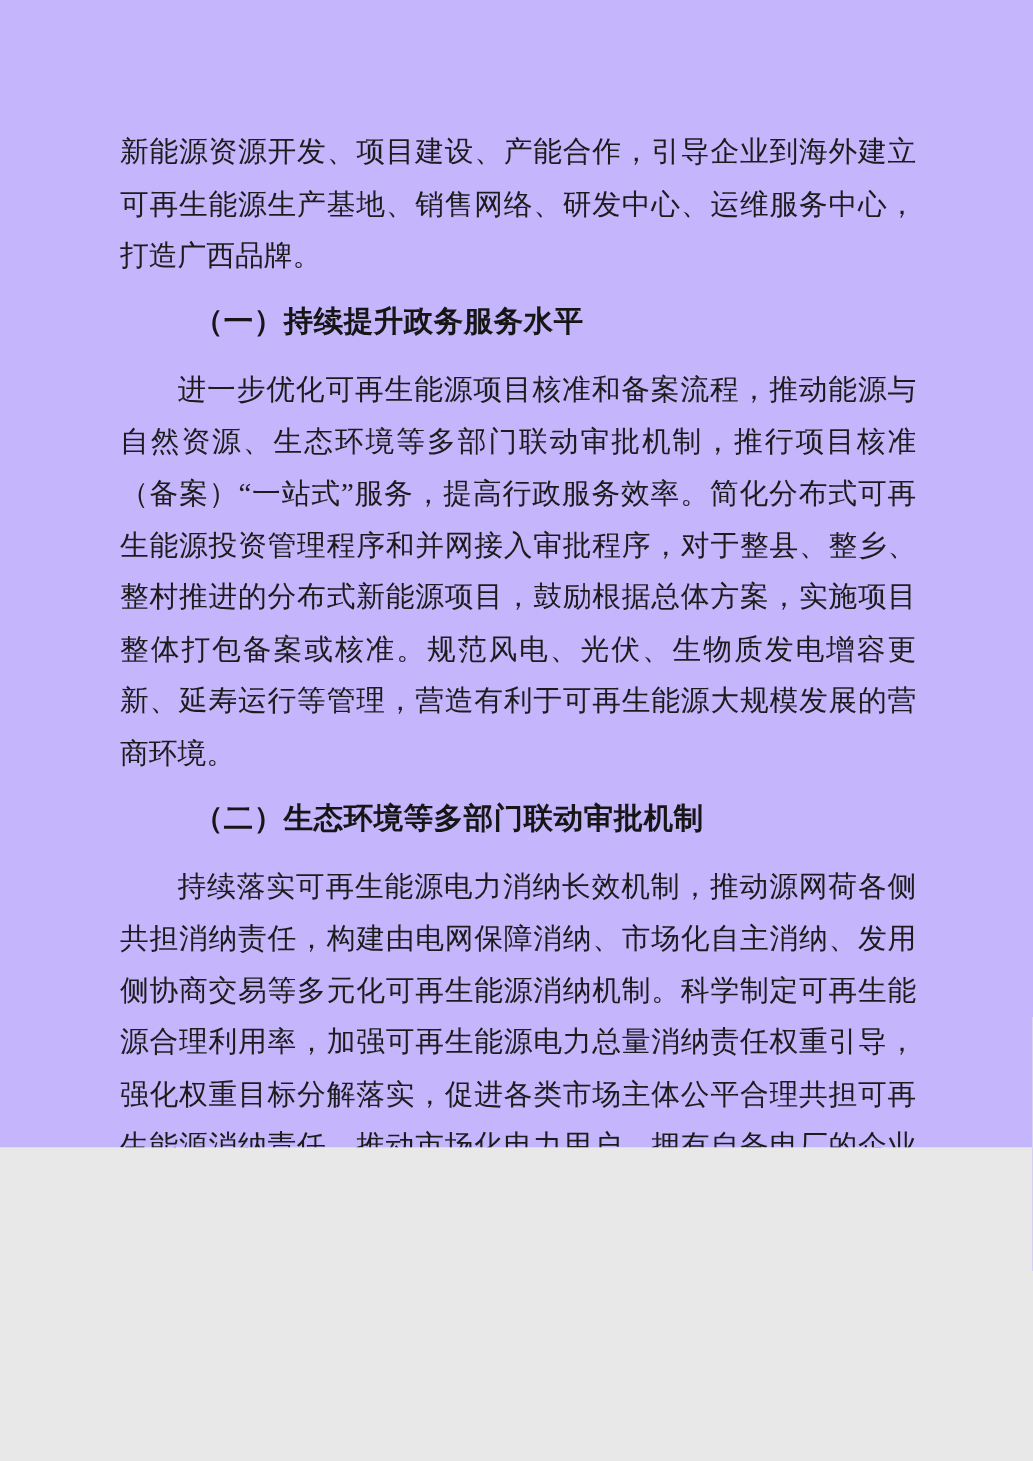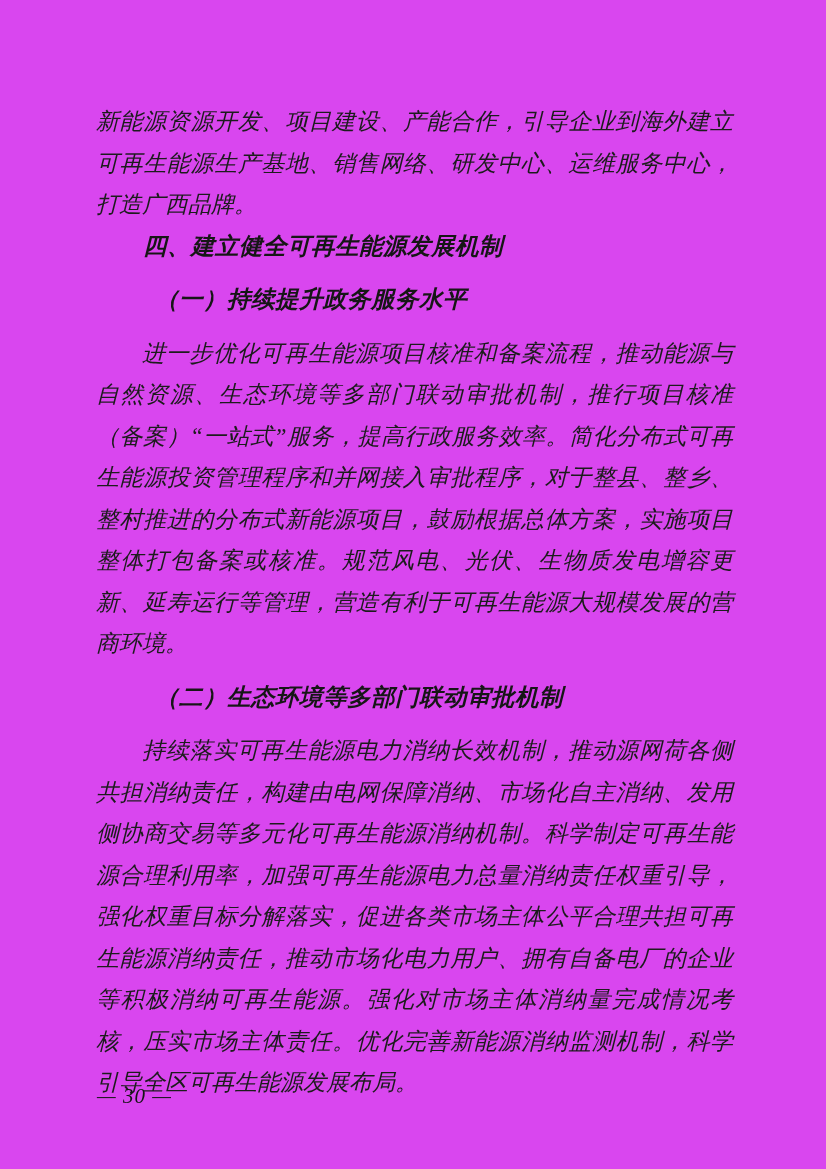--- a/index.html
+++ b/index.html
@@ -3,25 +3,24 @@
 <meta charset="utf-8">
 <style>
   html, body {
     margin: 0;
     padding: 0;
     background: #e8e8e8;
   }
   .page {
     position: relative;
     width: 826px;
-    height: 1169px;
+    height: 918px;
     margin: 0 auto;
-    background: #d946ef;
+    background: #c4b5fd;
     overflow: hidden;
-    font-style: italic;
   }
   .content {
     position: absolute;
     left: 96px;
     top: 101px;
     width: 637px;
     font-family: "Liberation Serif", "DejaVu Serif", serif;
     font-size: 23px;
     line-height: 41.5px;
     color: #1c1c1c;
@@ -63,20 +62,19 @@
     letter-spacing: 1px;
     color: #141414;
   }
 </style>
 </head>
 <body>
 
 <div class="page">
   <div class="content">
     <p class="para no-indent">新能源资源开发、项目建设、产能合作，引导企业到海外建立可再生能源生产基地、销售网络、研发中心、运维服务中心，打造广西品牌。</p>
-    <div class="heading-l1">四、建立健全可再生能源发展机制</div>
     <div class="heading-l2">（一）持续提升政务服务水平</div>
     <p class="para">进一步优化可再生能源项目核准和备案流程，推动能源与自然资源、生态环境等多部门联动审批机制，推行项目核准（备案）“一站式”服务，提高行政服务效率。简化分布式可再生能源投资管理程序和并网接入审批程序，对于整县、整乡、整村推进的分布式新能源项目，鼓励根据总体方案，实施项目整体打包备案或核准。规范风电、光伏、生物质发电增容更新、延寿运行等管理，营造有利于可再生能源大规模发展的营商环境。</p>
     <div class="heading-l2">（二）生态环境等多部门联动审批机制</div>
     <p class="para">持续落实可再生能源电力消纳长效机制，推动源网荷各侧共担消纳责任，构建由电网保障消纳、市场化自主消纳、发用侧协商交易等多元化可再生能源消纳机制。科学制定可再生能源合理利用率，加强可再生能源电力总量消纳责任权重引导，强化权重目标分解落实，促进各类市场主体公平合理共担可再生能源消纳责任，推动市场化电力用户、拥有自备电厂的企业等积极消纳可再生能源。强化对市场主体消纳量完成情况考核，压实市场主体责任。优化完善新能源消纳监测机制，科学引导全区可再生能源发展布局。</p>
   </div>
   <div class="footer">— 30 —</div>
 </div>
 
 </body></html>

